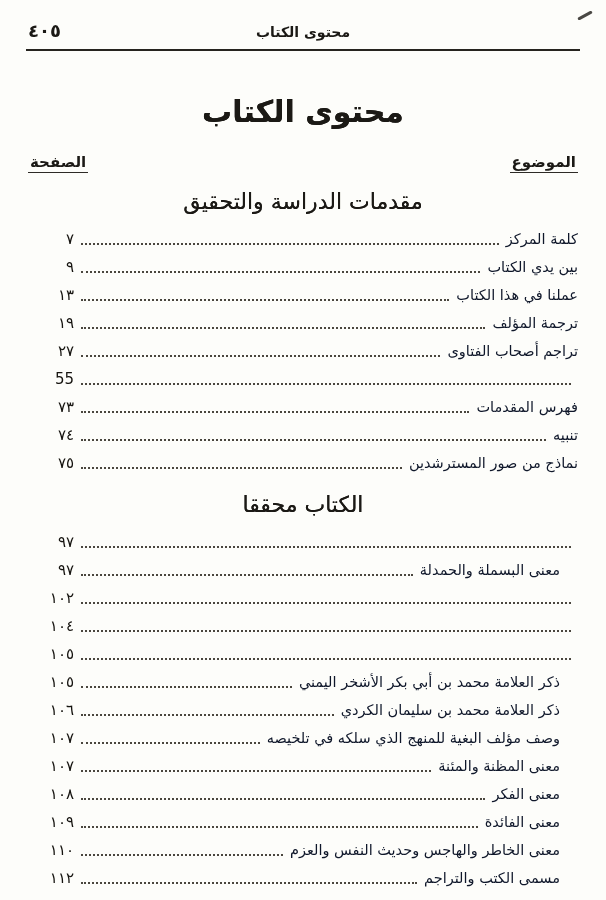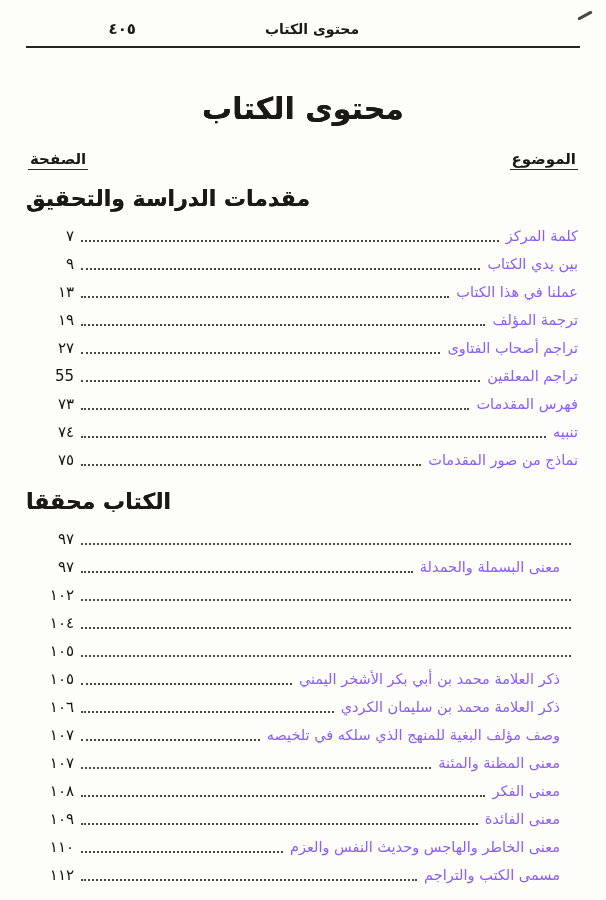--- a/index.html
+++ b/index.html
@@ -34,24 +34,23 @@
   .page-header .side-slot {
     flex: 0 0 90px;
   }
   .running-title {
     font-size: 14px;
     font-weight: bold;
     letter-spacing: 0.5px;
   }
   .folio {
     flex: 0 0 90px;
-    text-align: right;
-    font-size: 15px;
-    font-weight: bold;
-    margin-left: 18px;
+    text-align: left;
+    font-size: 18px;
+    font-weight: bold;
   }
   .scan-artifact {
     position: absolute;
     top: 14px;
     left: 577px;
     width: 16px;
     height: 3px;
     background: #2a2archive823;
     background: #2a2823;
     transform: rotate(-28deg);
@@ -78,40 +77,40 @@
     font-size: 15px;
     font-weight: bold;
   }
   .columns-row .col-label {
     border-bottom: 1.5px solid #2e2b26;
     padding: 0 2px 1px 2px;
   }
   
   .section-heading {
     margin: 16px 0 10px 0;
-    text-align: left;
+    text-align: center;
     font-size: 22px;
-    font-weight: bold;
+    font-weight: normal;
     letter-spacing: 0.5px;
     text-shadow: 0 0 0.6px #1b1915;
   }
   .toc-row {
     display: flex;
     align-items: flex-end;
     height: 28px;
     line-height: 26px;
     font-size: 14.5px;
     padding: 0 2px;
   }
   .toc-row.indent-1 .entry-title {
     padding-right: 18px;
   }
   .entry-title {
     white-space: nowrap;
-    color: #8b5cf6;
+    color: #0f172a;
   }
   .leader {
     flex: 1 1 auto;
     min-width: 12px;
     border-bottom: 2px dotted #4a463e;
     margin: 0 7px 7px 7px;
   }
   .entry-page {
     flex: 0 0 auto;
     min-width: 46px;
@@ -162,36 +161,35 @@
         <span class="entry-title">ترجمة المؤلف</span>
         <span class="leader"></span>
         <span class="entry-page">١٩</span>
       </div>
       <div class="toc-row">
         <span class="entry-title">تراجم أصحاب الفتاوى</span>
         <span class="leader"></span>
         <span class="entry-page">٢٧</span>
       </div>
       <div class="toc-row">
-        <span class="entry-title">تراجم المعلقين</span>
         <span class="leader"></span>
         <span class="entry-page">55</span>
       </div>
       <div class="toc-row">
         <span class="entry-title">فهرس المقدمات</span>
         <span class="leader"></span>
         <span class="entry-page">٧٣</span>
       </div>
       <div class="toc-row">
         <span class="entry-title">تنبيه</span>
         <span class="leader"></span>
         <span class="entry-page">٧٤</span>
       </div>
       <div class="toc-row">
-        <span class="entry-title">نماذج من صور المقدمات</span>
+        <span class="entry-title">نماذج من صور المسترشدين</span>
         <span class="leader"></span>
         <span class="entry-page">٧٥</span>
       </div>
       <h2 class="section-heading">الكتاب محققا</h2>
       <div class="toc-row">
         <span class="leader"></span>
         <span class="entry-page">٩٧</span>
       </div>
       <div class="toc-row indent-1">
         <span class="entry-title">معنى البسملة والحمدلة</span>

